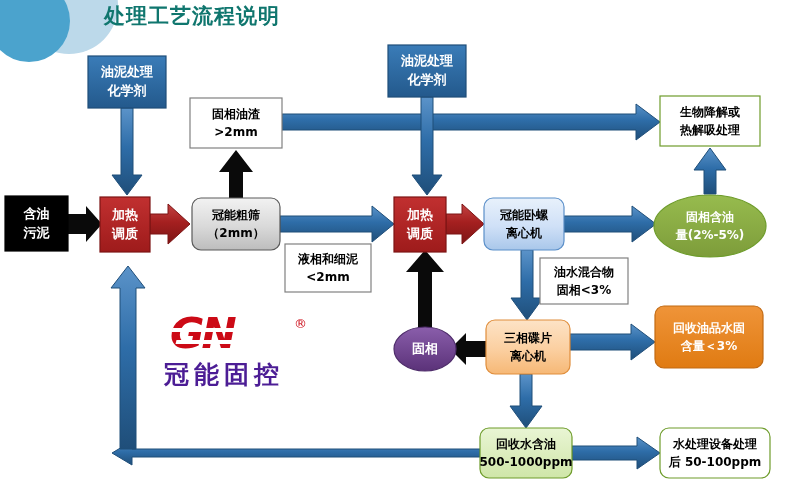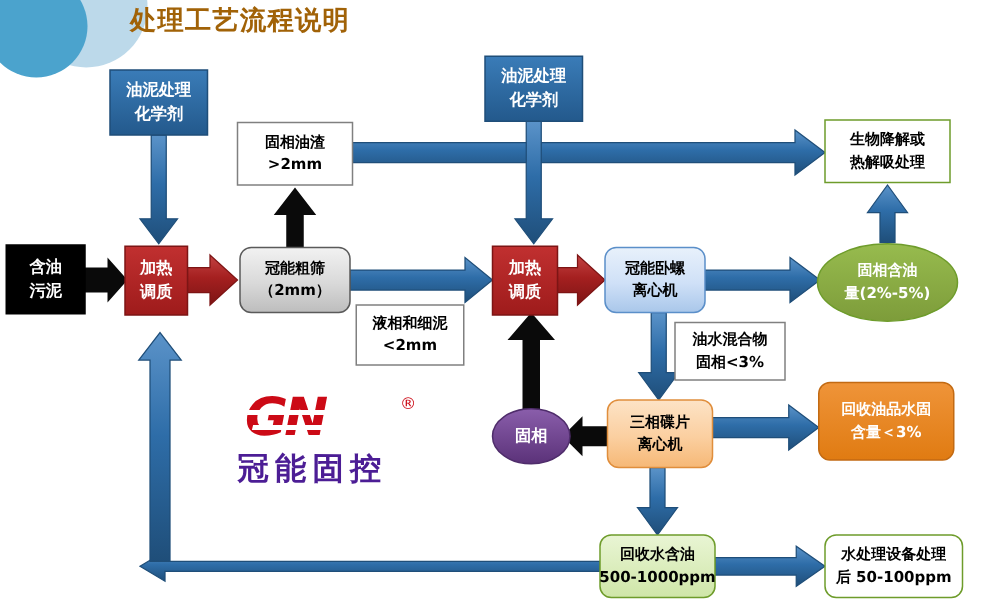--- a/index.html
+++ b/index.html
@@ -27,39 +27,39 @@
   #deco-circle-dark {
     left: -12px; top: -20px;
     width: 82px; height: 82px;
     background: #4ba3cd;
   }
   #title {
     position: absolute;
     left: 104px; top: 2px;
     font-size: 21px;
     font-weight: bold;
-    color: #a16207;
+    color: #0f766e;
     letter-spacing: 1px;
     white-space: nowrap;
   }
   svg#flow {
     position: absolute;
     left: 0; top: 0;
     width: 800px; height: 489px;
   }
   .node-label {
     font-family: "DejaVu Sans", "Liberation Sans", sans-serif;
     text-anchor: middle;
     dominant-baseline: middle;
   }
   
   #logo {
     position: absolute;
     left: 162px; top: 316px;
-    width: 168px; height: 78px; margin-left: 26px;
+    width: 168px; height: 78px;
   }
   #logo-mark {
     position: relative;
     width: 168px; height: 44px;
   }
   #logo-gn {
     position: absolute;
     left: 8px; top: -4px;
     font-size: 42px;
     font-weight: bold;

